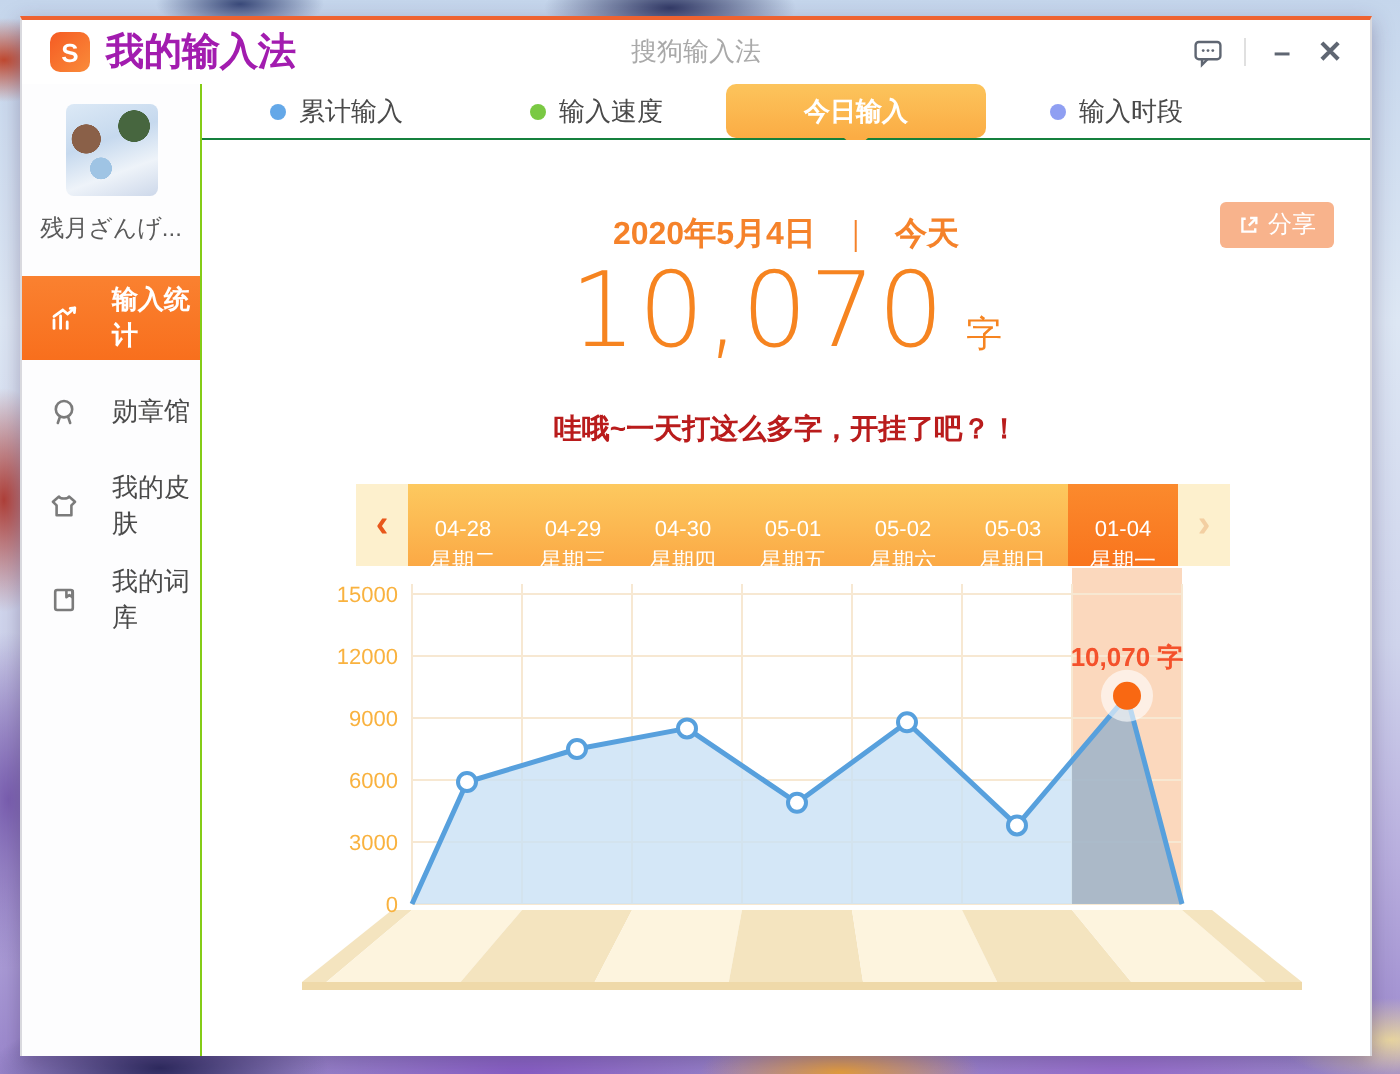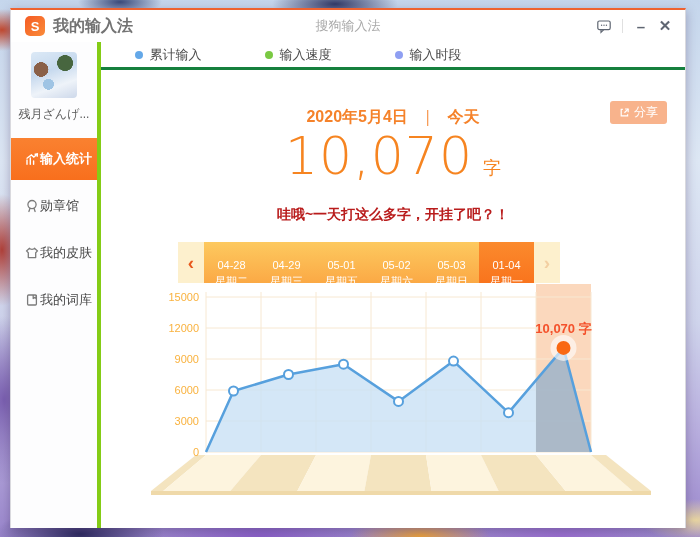--- a/index.html
+++ b/index.html
@@ -22,48 +22,48 @@
   }
   .window {
     position:absolute; left:10px; top:8px; width:676px; height:520px;
     background:#fff; border:1px solid #d9d9de; border-top:2px solid #ee6230;
     box-shadow:0 3px 10px rgba(60,40,90,.35);
   }
   
   .titlebar { height:32px; display:flex; align-items:center; padding-left:14px; position:relative; background:#fff; }
   .logo { width:20px; height:20px; border-radius:5px; background:linear-gradient(135deg,#f55b23,#fa8c3a);
           color:#fff; font-weight:bold; font-size:13px; display:flex; align-items:center; justify-content:center; margin-right:8px; }
-  .wtitle { font-size:16px; font-weight:bold; color:#737373; }
+  .wtitle { font-size:19px; font-weight:bold; color:#a21caf; }
   .center-title { position:absolute; left:0; right:0; text-align:center; font-size:13px; color:#a9a9a9; pointer-events:none; }
   .tb-controls { margin-left:auto; display:flex; align-items:center; padding-right:8px; }
   .tbbtn { background:none; border:none; color:#5f6672; font-size:15px; width:24px; height:22px; cursor:pointer;
            display:flex; align-items:center; justify-content:center; font-weight:bold; }
   .tb-divider { width:1px; height:14px; background:#e0e0e0; margin:0 6px; }
   
   .body-row { display:flex; height:486px; }
-  .sidebar { width:90px; background:#fdfdfe; border-right:4px solid #84cc16; flex-shrink:0; }
+  .sidebar { width:90px; background:#fdfdfe; border-right:1px solid #84cc16; flex-shrink:0; }
   .avatar { width:46px; height:46px; margin:10px auto 0; border-radius:4px; cursor:pointer;
     background:
       radial-gradient(circle 13px at 74% 24%, #47663f 0%, #47663f 60%, rgba(71,102,63,0) 62%),
       radial-gradient(circle 12px at 22% 38%, #8a6048 0%, #8a6048 60%, rgba(138,96,72,0) 62%),
       radial-gradient(circle 9px at 38% 70%, #9fc4e4 0%, #9fc4e4 60%, rgba(159,196,228,0) 62%),
       linear-gradient(160deg,#dce9f6 0%,#c6d9ee 40%,#eef3f9 70%,#cdd8ea 100%);
   }
   .username { margin-top:8px; text-align:center; font-size:12px; color:#5a5a5a; white-space:nowrap; overflow:hidden; }
   .menu { margin-top:15px; }
-  .s-item { height:42px; margin-bottom:5px; display:flex; align-items:center; padding-left:13px; gap:0;
+  .s-item { height:42px; margin-bottom:5px; display:flex; align-items:center; padding-left:13px; gap:16px;
             color:#7b7b7b; cursor:pointer; }
   .s-item .lbl { font-size:13px; color:#4a4a4a; }
   .s-item.selected { background:linear-gradient(180deg,#fa8130,#f86f1d); color:#fff; }
   .s-item.selected .lbl { color:#fff; font-weight:bold; }
   .s-ic { width:16px; height:16px; display:inline-flex; }
   .s-ic svg { width:16px; height:16px; }
   
   .main { flex:1; display:flex; flex-direction:column; }
-  .tabs { display:flex; padding-left:2px; height:28px; border-bottom:3px solid #15803d; background:#fff; }
+  .tabs { display:flex; padding-left:2px; height:28px; border-bottom:1px solid #15803d; background:#fff; }
   .tab { width:130px; display:flex; align-items:center; justify-content:center; gap:7px; font-size:13px; color:#4a4a4a; cursor:pointer; }
   .dot { width:8px; height:8px; border-radius:50%; display:inline-block; }
   .tab.selected { background:linear-gradient(180deg,#fcc45c,#fbac44); border-radius:5px; color:#fff; font-weight:bold; position:relative; }
   .tab.selected::after { content:""; position:absolute; bottom:-5px; left:50%; margin-left:-6px;
      border-left:6px solid transparent; border-right:6px solid transparent; border-top:5px solid #fbac44; }
   .content { position:relative; flex:1; background:#fff; }
   .share { position:absolute; top:31px; right:18px; display:flex; align-items:center; gap:4px;
            background:#f8b38c; color:#fff; border:none; border-radius:3px; font-size:12px; padding:3px 9px; cursor:pointer; }
   .date-line { position:absolute; top:37px; width:100%; text-align:center; font-size:16px; color:#f5822a; font-weight:600; }
   .date-line .sep { margin:0 12px; font-weight:300; }
@@ -161,20 +161,23 @@
       <section class="main">
         <div class="tabs">
             <div class="tab">
               <span class="dot" style="background: rgb(100, 168, 232);"></span>
               <span class="tlabel">累计输入</span>
             </div>
             <div class="tab">
               <span class="dot" style="background: rgb(122, 201, 67);"></span>
               <span class="tlabel">输入速度</span>
             </div>
+            <div class="tab selected">
+              <span class="tlabel">今日输入</span>
+            </div>
             <div class="tab">
               <span class="dot" style="background: rgb(143, 159, 242);"></span>
               <span class="tlabel">输入时段</span>
             </div>
           </div>
 
         <div class="content">
           <button class="share">
             <svg width="11" height="11" viewBox="0 0 12 12" fill="none" stroke="#fff" stroke-width="1.3">
               <path d="M4.2 2.6 H2.4 V9.6 H9.4 V7.8"></path>
@@ -197,20 +200,24 @@
           <div class="strip">
             <button class="arrow left">‹</button>
             <div class="cells">
                 <div class="cell">
                   <div class="cd">04-28</div>
                   <div class="cw">星期二</div>
                 </div>
                 <div class="cell">
                   <div class="cd">04-29</div>
                   <div class="cw">星期三</div>
+                </div>
+                <div class="cell">
+                  <div class="cd">04-30</div>
+                  <div class="cw">星期四</div>
                 </div>
                 <div class="cell">
                   <div class="cd">05-01</div>
                   <div class="cw">星期五</div>
                 </div>
                 <div class="cell">
                   <div class="cd">05-02</div>
                   <div class="cw">星期六</div>
                 </div>
                 <div class="cell">

